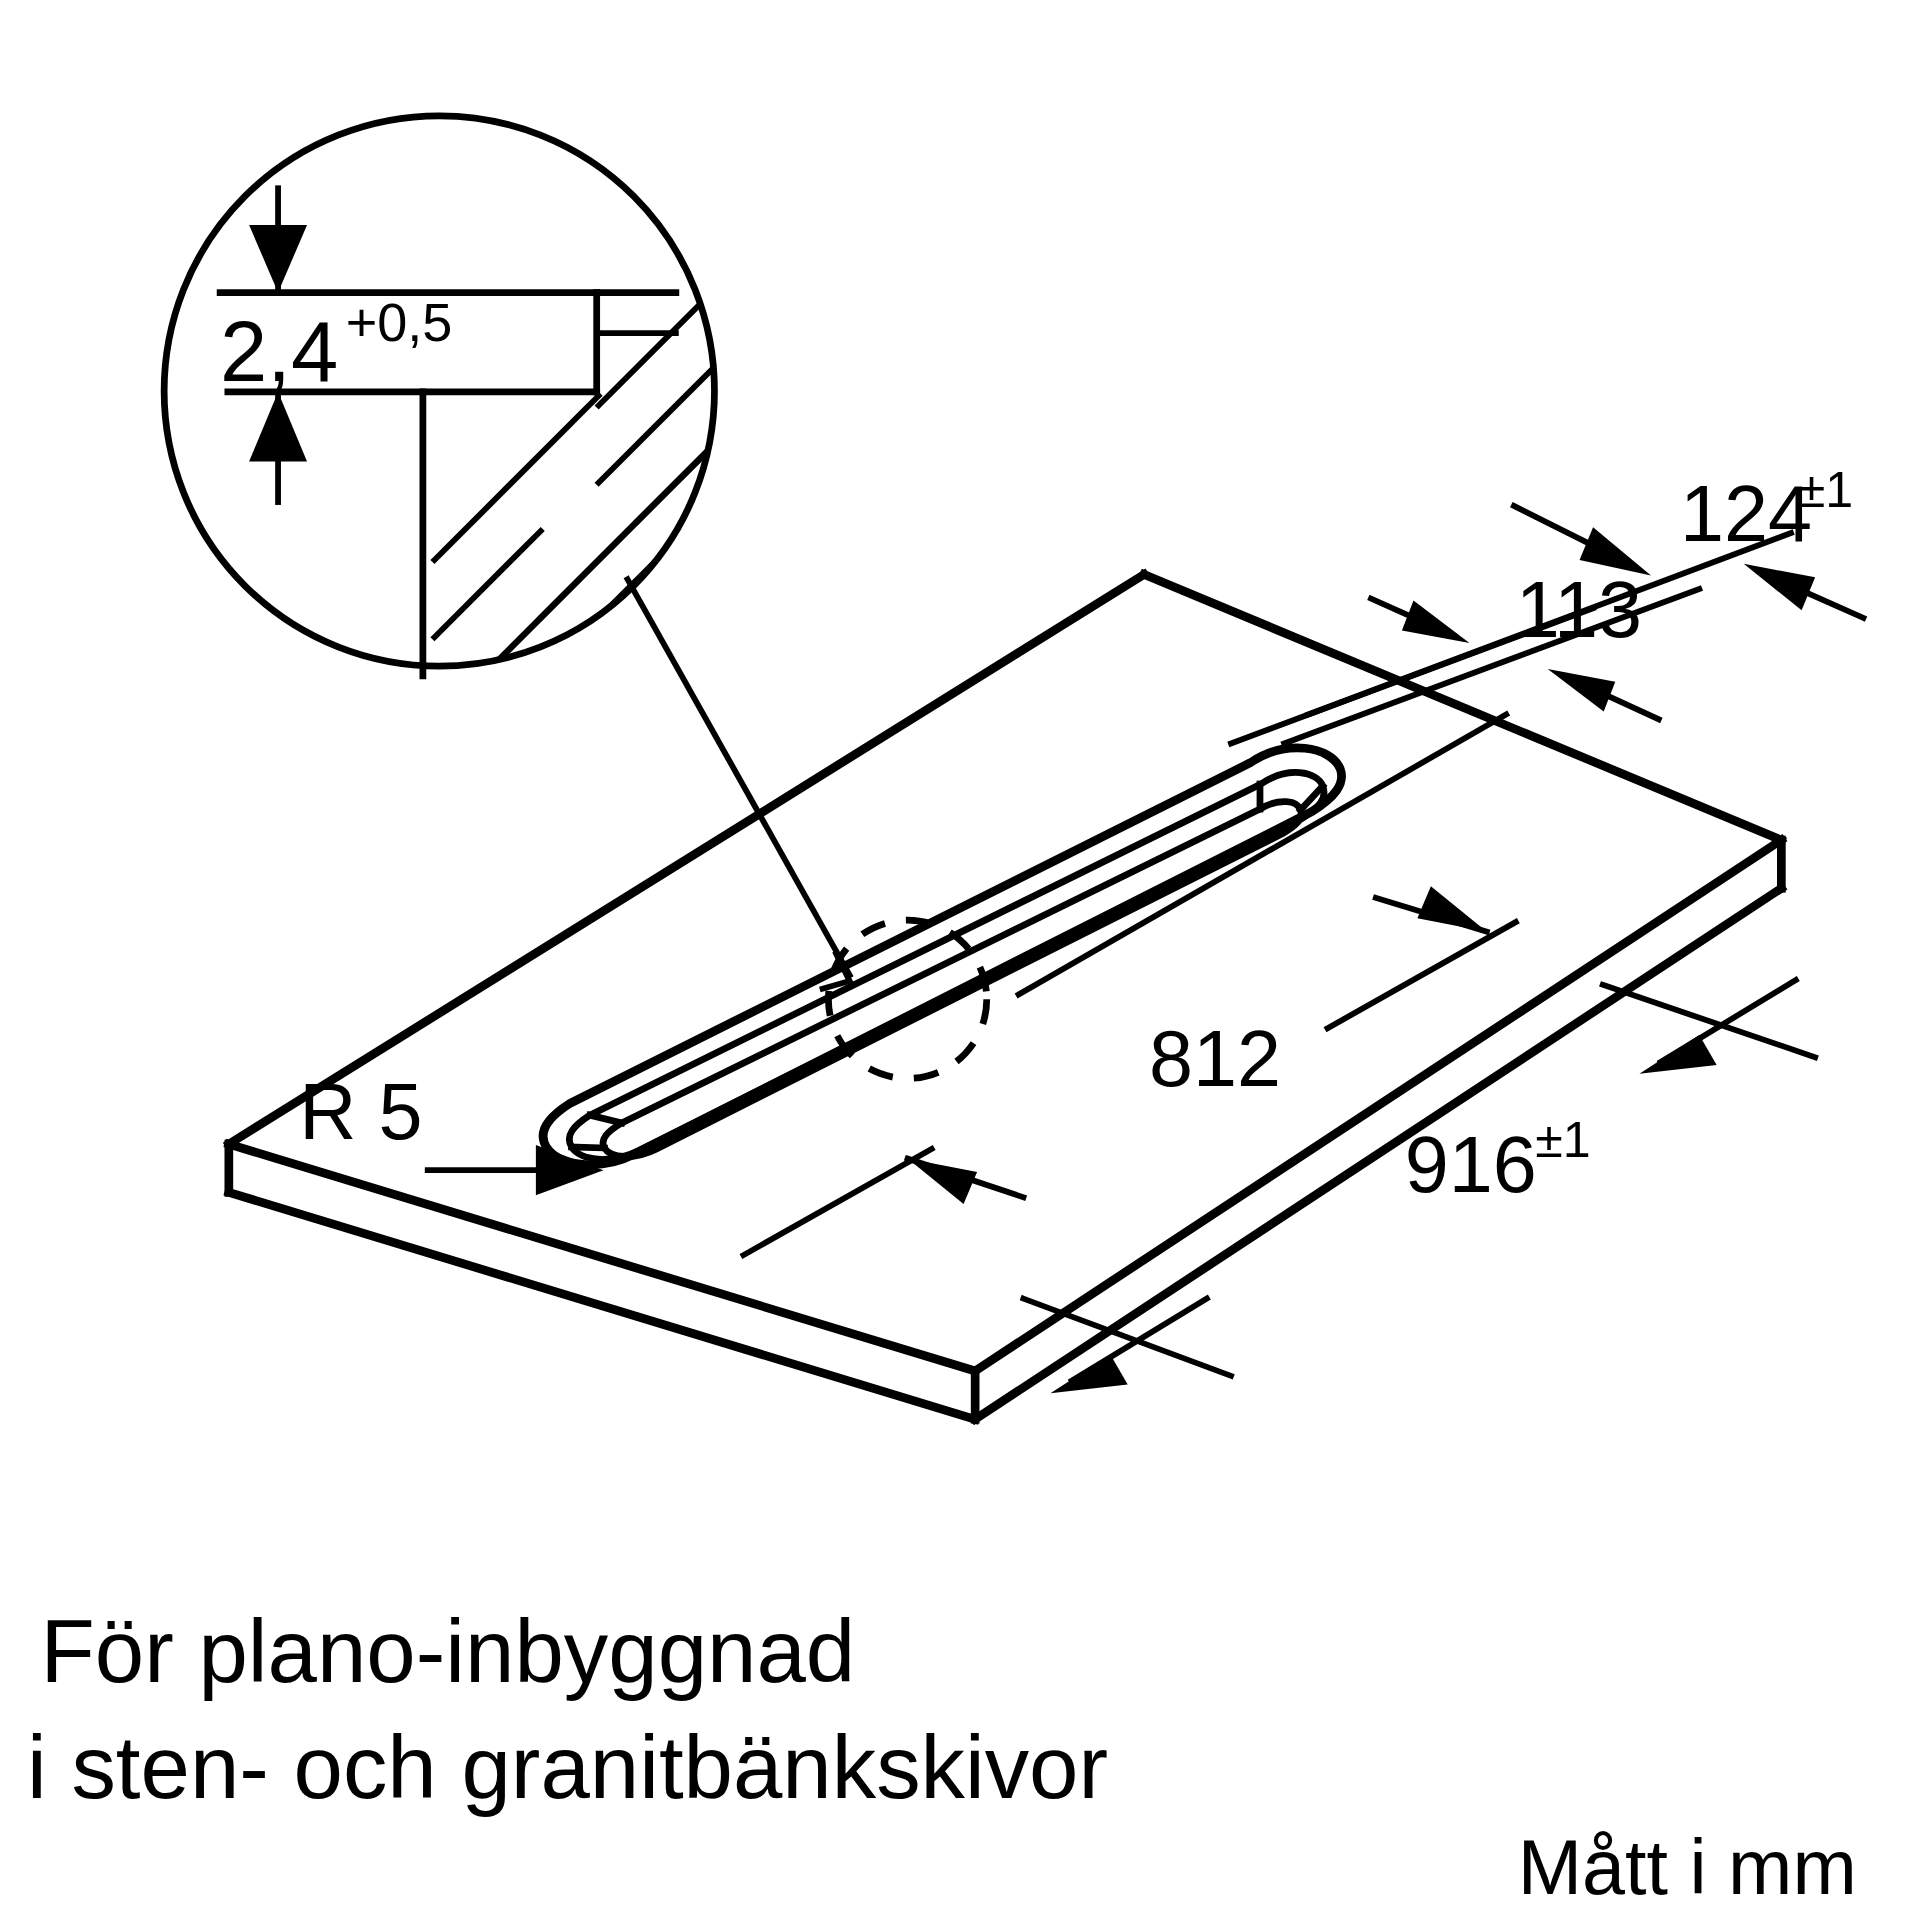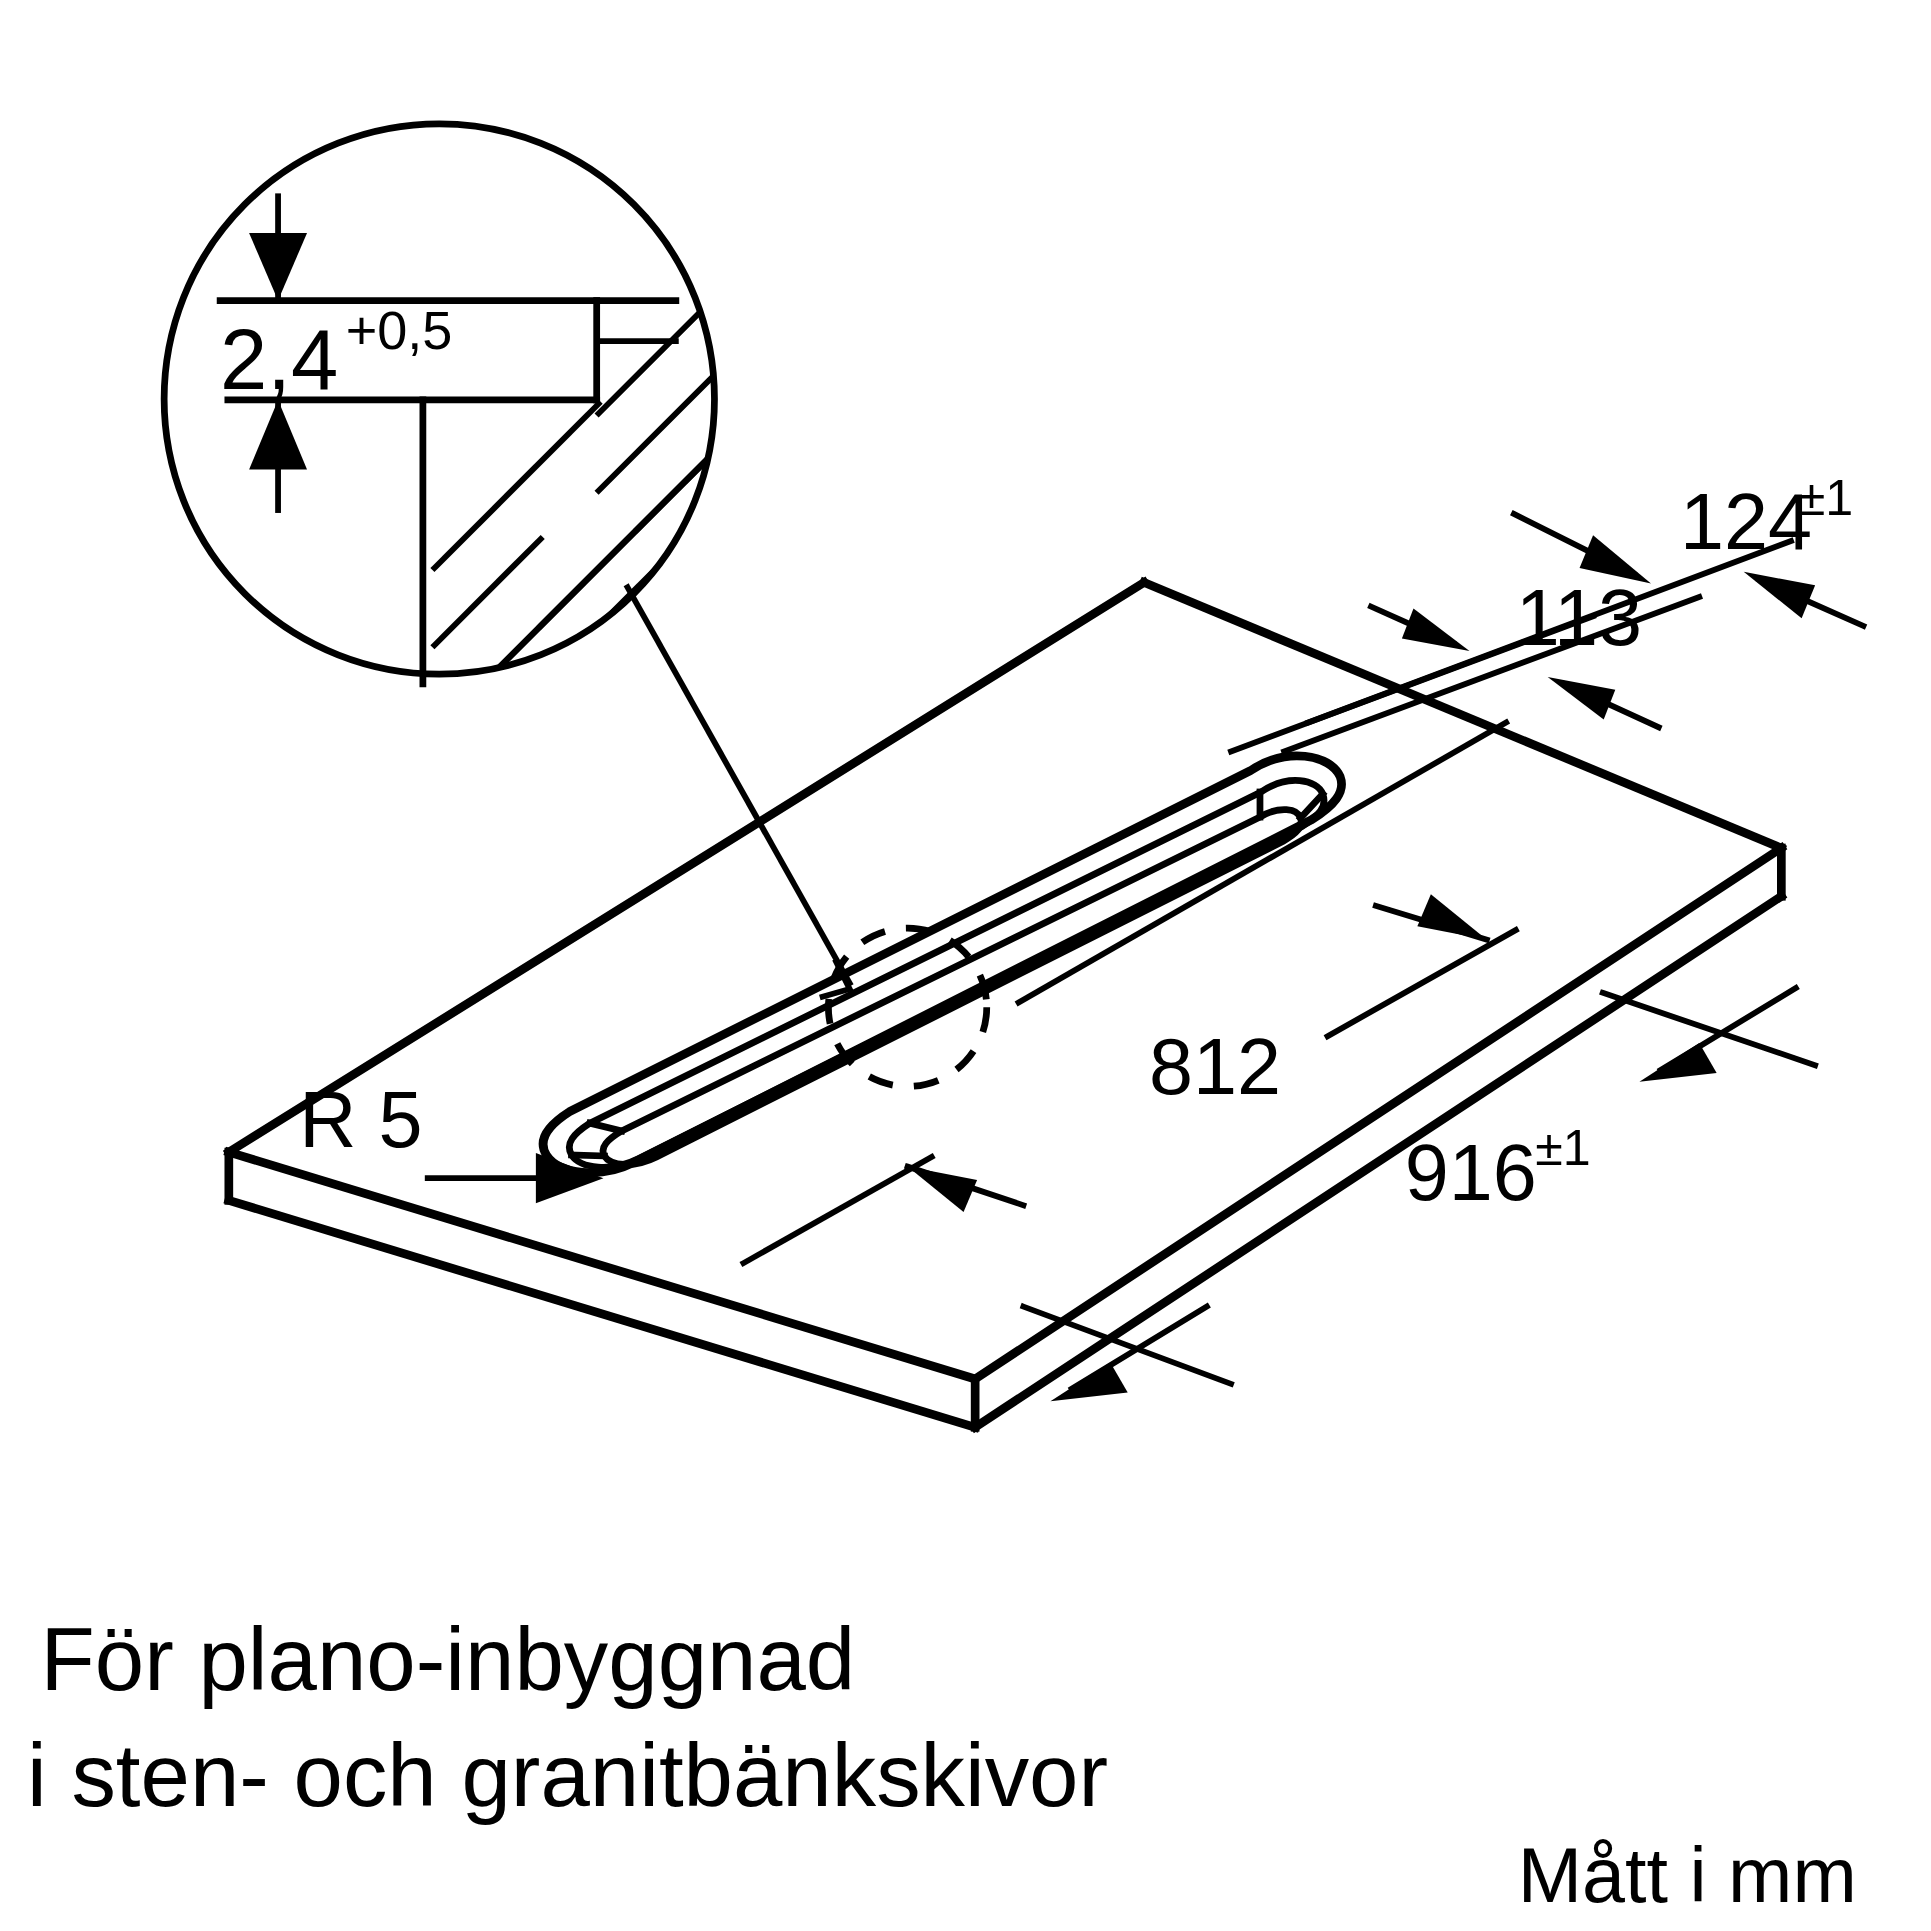--- a/index.html
+++ b/index.html
@@ -11,21 +11,21 @@
     width: 1931px;
     height: 1931px;
     font-family: "Liberation Sans", sans-serif;
     color: #000000;
     overflow: hidden;
     position: relative;
   }
   #drawing-root {
     position: absolute;
     left: 0;
-    top: 8px;
+    top: 0;
     width: 1931px;
     height: 1624px;
   }
   svg.sheet {
     display: block;
     width: 1931px;
     height: 1931px;
   }
   .ln {
     stroke: #000;

